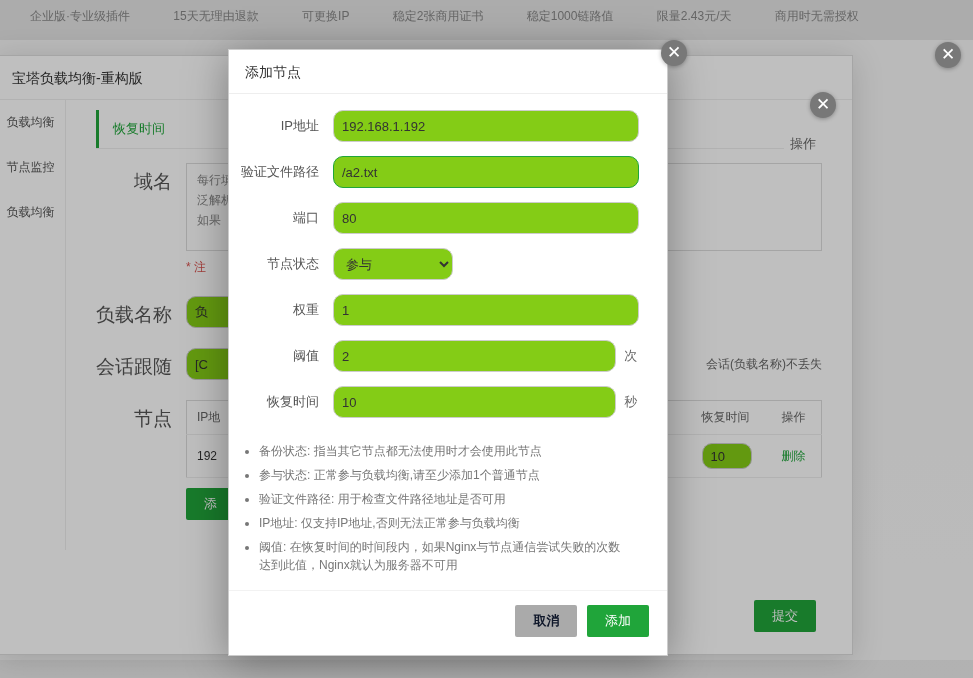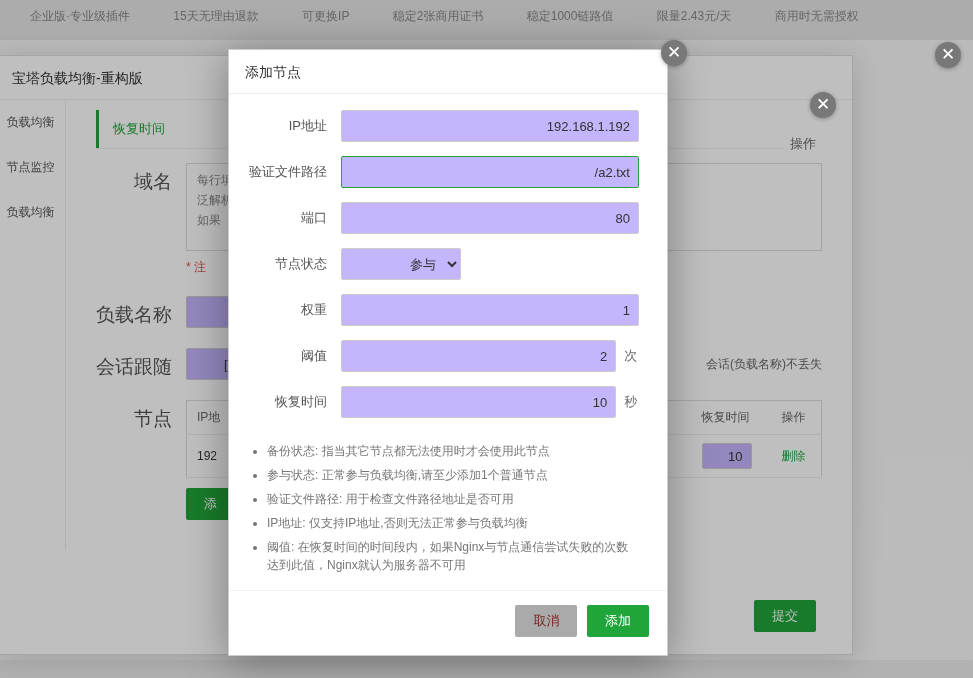--- a/index.html
+++ b/index.html
@@ -108,26 +108,25 @@
   width: 100%;
   padding: 6px 10px;
   font-size: 12px;
   color: #888;
   background: #fff;
 }
 .hintbox div { line-height: 20px;}
 input[type=text], select {
   height: 32px;
   border: 1px solid #ccc;
-  border-radius: 2px;
+  border-radius: 10px;
   padding: 0 8px;
   font-size: 13px;
   color: #333;
-  background: #c4b5fd;
-  text-align: right;
+  background: #84cc16;
 }
 .red { color: #d9534f; }
 
 .node-table {
   border: 1px solid #ddd;
   width: 100%;
   font-size: 12px;
   border-collapse: collapse;
 }
 .node-table th, .node-table td {
@@ -139,21 +138,21 @@
 .del-link { color:#20a53a; cursor:pointer;}
 .btn {
   display: inline-block;
   padding: 7px 18px;
   border-radius: 2px;
   font-size: 13px;
   cursor: pointer;
   border: none;
 }
 .btn-green { background:#20a53a; color:#fff; }
-.btn-grey  { background:#aaa; color:#7f1d1d; }
+.btn-grey  { background:#aaa; color:#0f172a;font-weight:bold; }
 .dlg1-submit {
   position: absolute;
   right: 36px;
   top: 500px;
 }
 
 
 .overlay2 {
   position: absolute;
   top:55px; left:-5px; right:120px; height:600px;
@@ -172,21 +171,21 @@
   z-index: 50;
 }
 .dlg2-hdr {
   height: 44px;
   line-height: 44px;
   padding: 0 16px;
   font-size: 14px;
   border-bottom: 1px solid #eee;
 }
 .dlg2-body {
-  padding: 16px 28px 4px 8px;
+  padding: 16px 28px 4px 0;
 }
 .row2 {
   display: flex;
   align-items: center;
   margin-bottom: 14px;
 }
 .row2 .lbl {
   width: 104px;
   text-align: right;
   padding-right: 14px;

